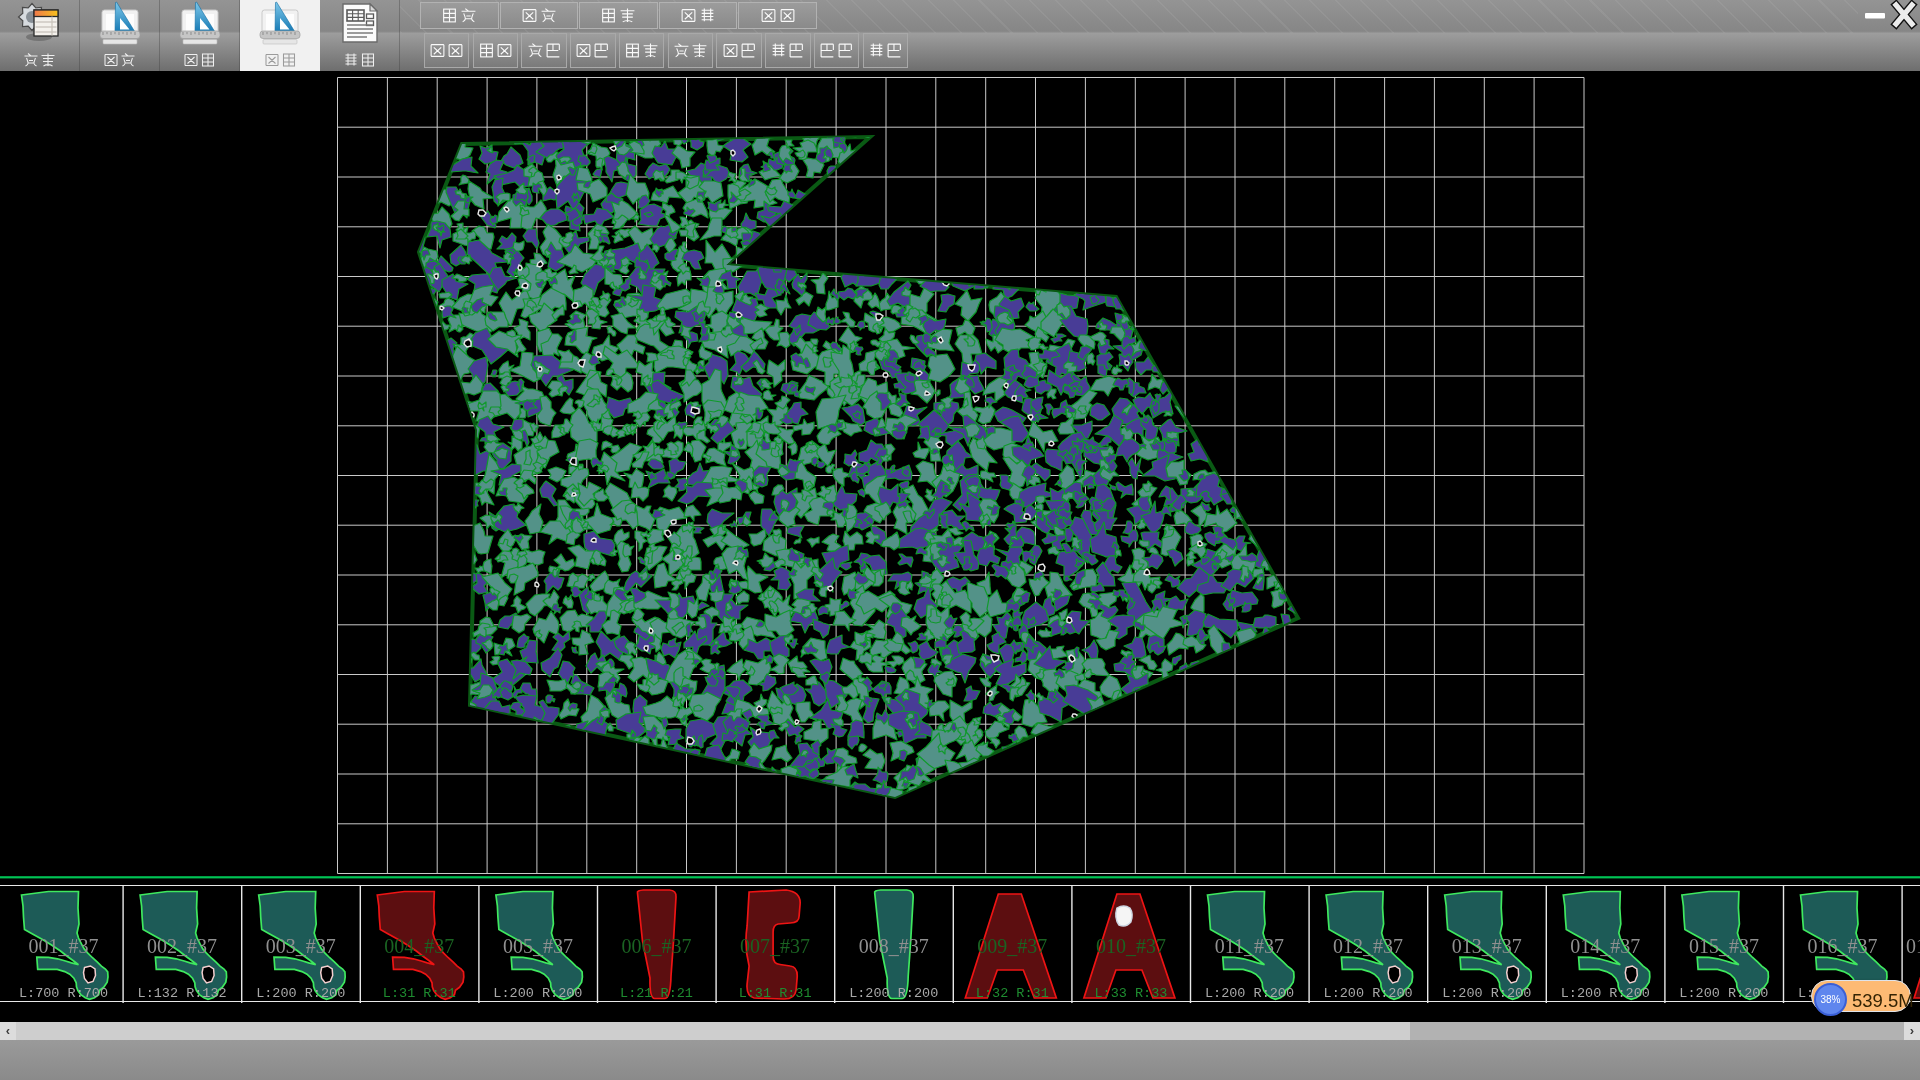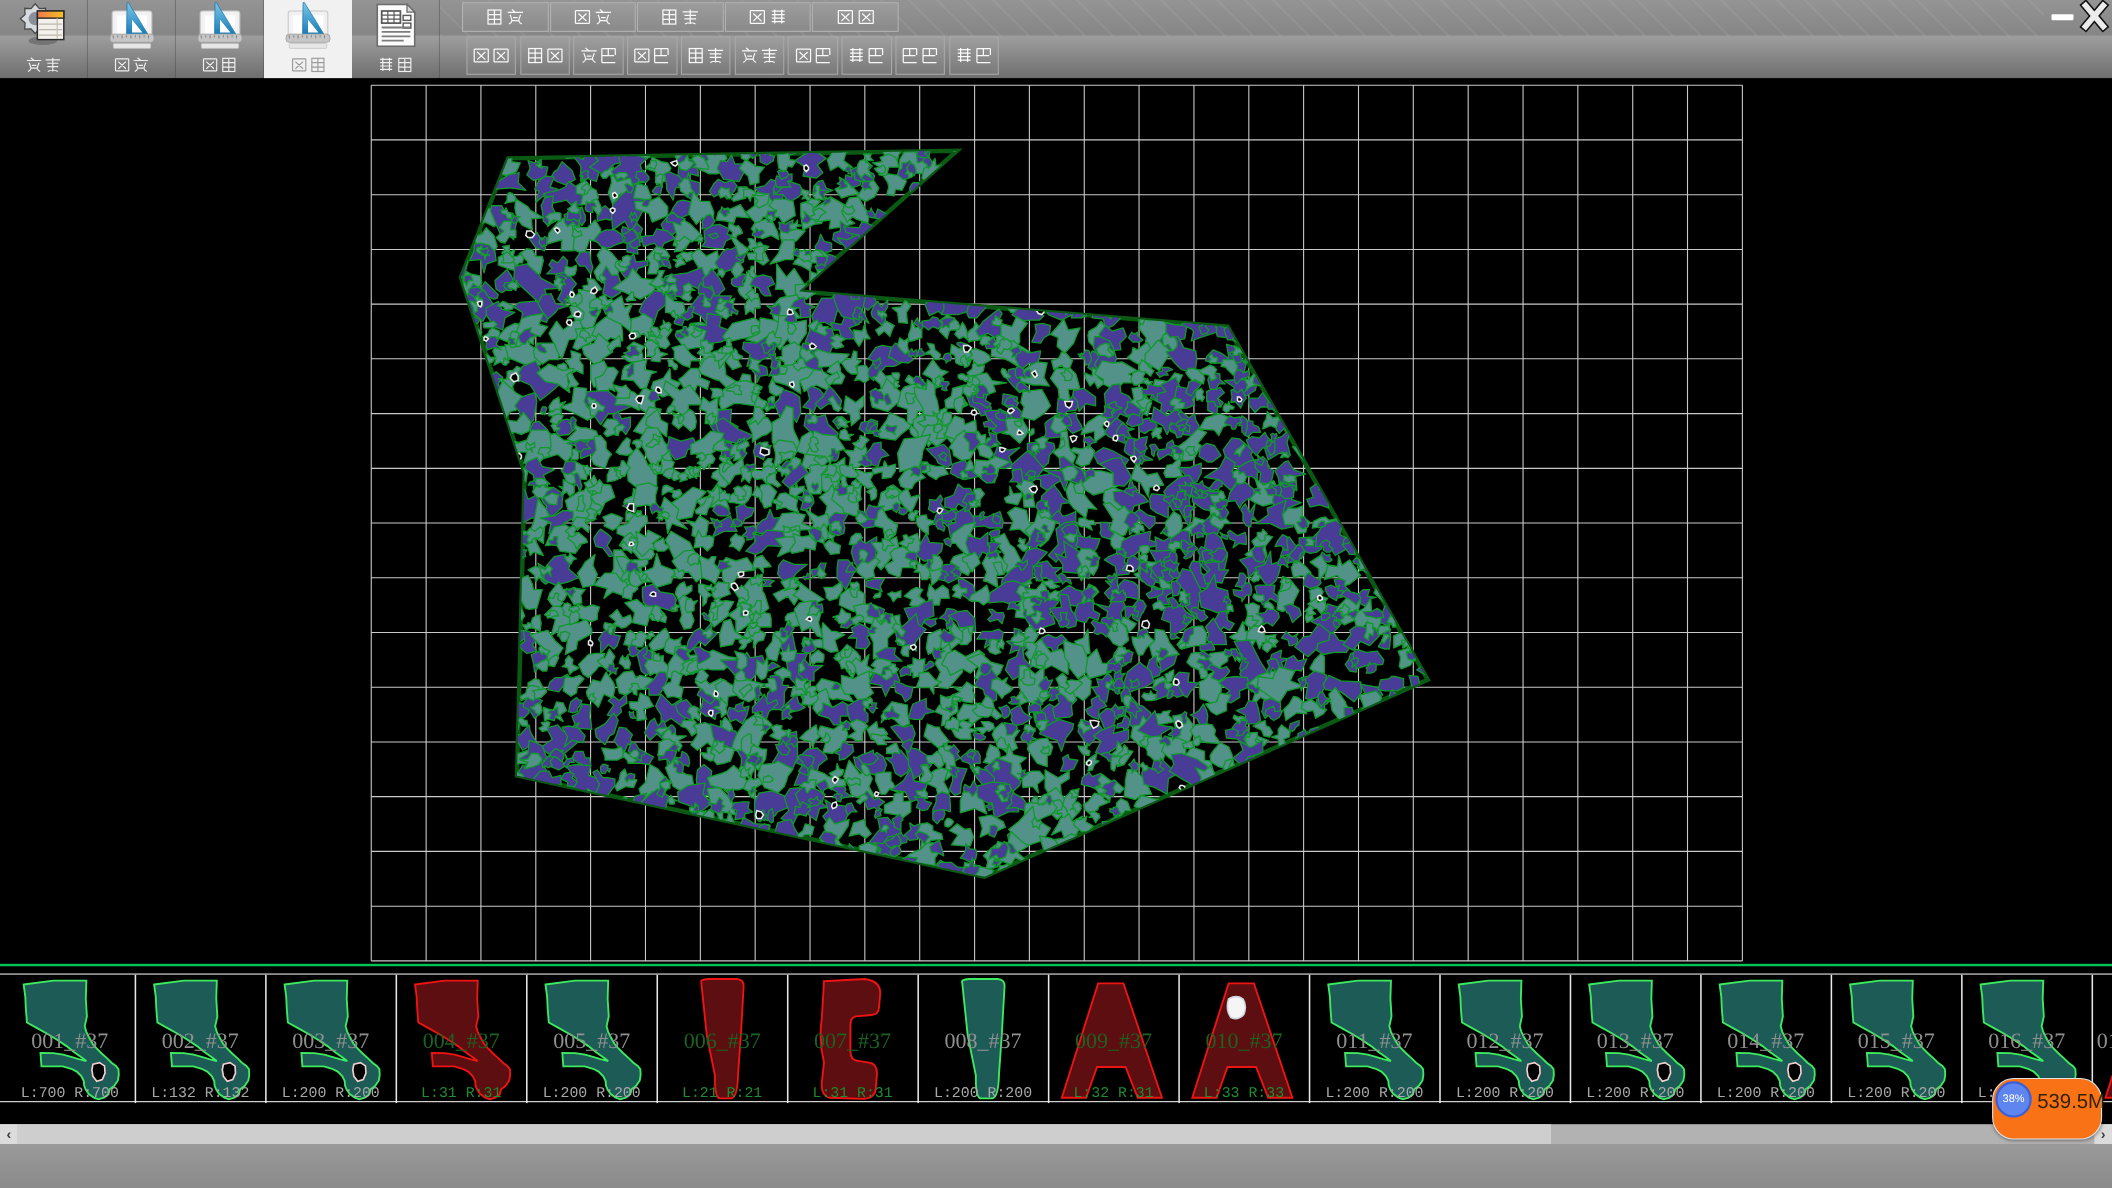--- a/index.html
+++ b/index.html
@@ -24,21 +24,21 @@
   border-top:1.4px solid #e8e8e8; border-bottom:1.4px solid #e8e8e8; background:#000;text-decoration:underline; }
 #panel svg { position:absolute; left:0; top:0; }
 .biglab { font:20px "Liberation Serif",serif; text-anchor:middle; }
 .smlab { font:13.5px "Liberation Mono",monospace; text-anchor:middle; }
 #sb { position:absolute; left:0; top:1022px; width:1920px; height:18px; background:#b2b2b2; }
 #sb .thumb { position:absolute; left:16px; top:0; width:1394px; height:18px; background:#cecece; }
 #sb .ar { position:absolute; top:0; width:16px; height:18px; background:#dcdcdc; color:#3c3c3c;
   font:bold 13px "Liberation Sans",sans-serif; text-align:center; line-height:17px; }
 #bband { position:absolute; left:0; top:1040px; width:1920px; height:40px;
   background:linear-gradient(#9a9a9a,#8a8a8a); }
-#pill { position:absolute; left:1811px; top:980px; width:100px; height:56px; background:#f97316;
+#pill { position:absolute; left:1811px; top:980px; width:100px; height:32px; background:#fdba74;
   border:1px solid #dfe3ea; border-radius:20px; box-shadow:0 1px 3px rgba(0,0,0,0.35); }
 #pill .circ { position:absolute; left:2px; top:2px; width:33px; height:33px; border-radius:50%;
   background:#5f86ee; border:2px solid #3a5fd6; color:#fff; font:10px "Liberation Sans",sans-serif;
   text-align:center; line-height:30px; }
 #pill .mem { position:absolute; left:40px; top:9px; font:18.5px "Liberation Sans",sans-serif; color:#342303; }
 </style></head>
 <body>
 <svg width="0" height="0" style="position:absolute">
 <defs>
 <g id="gA">

